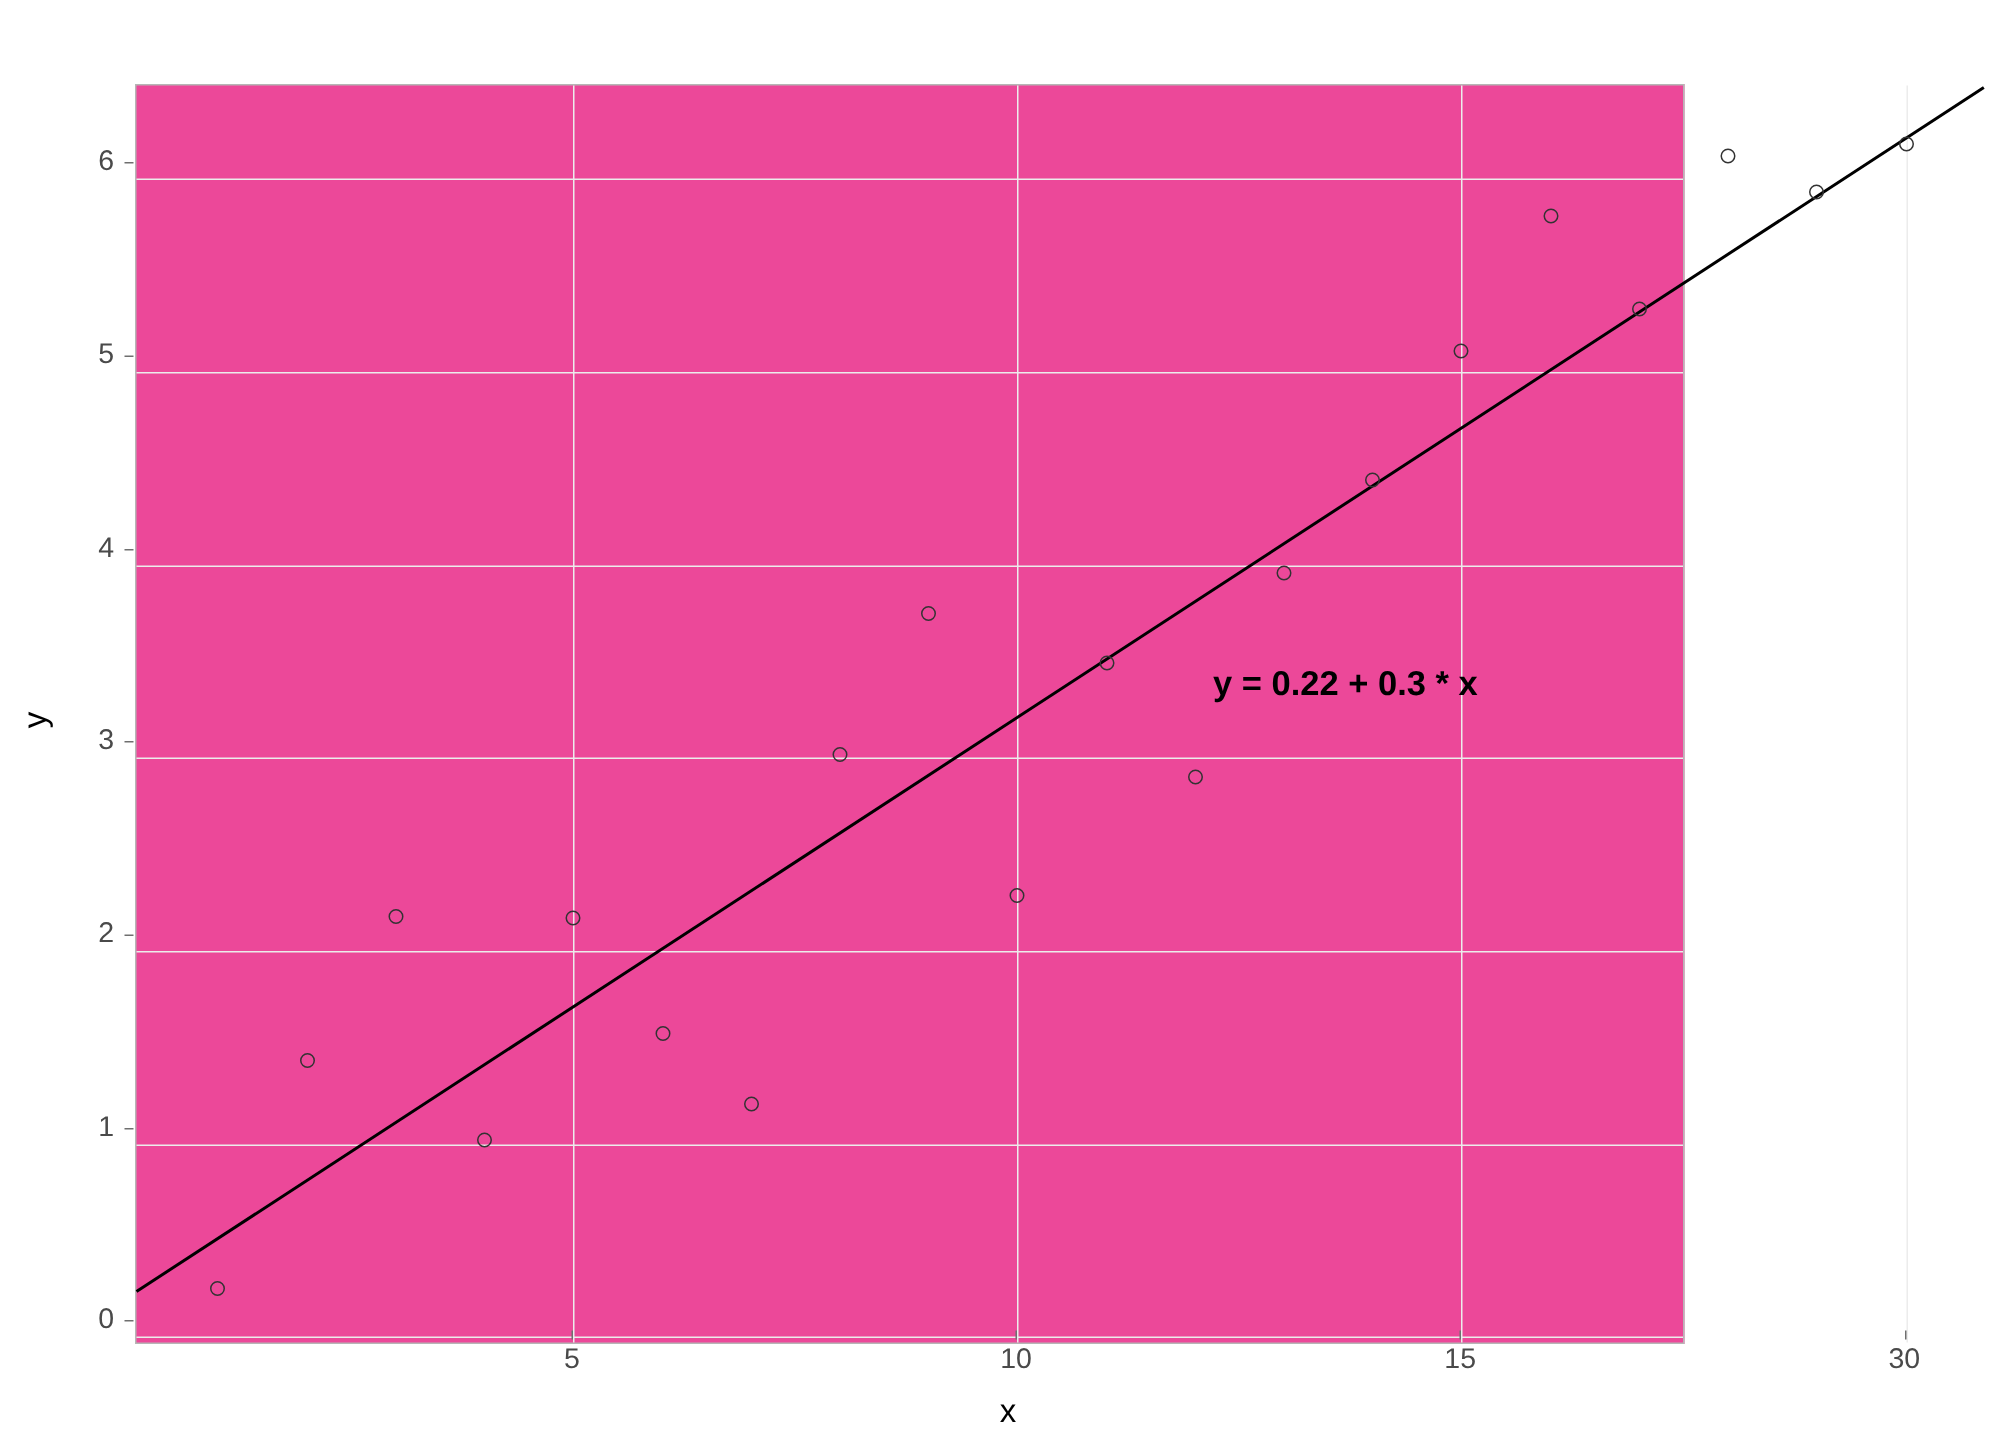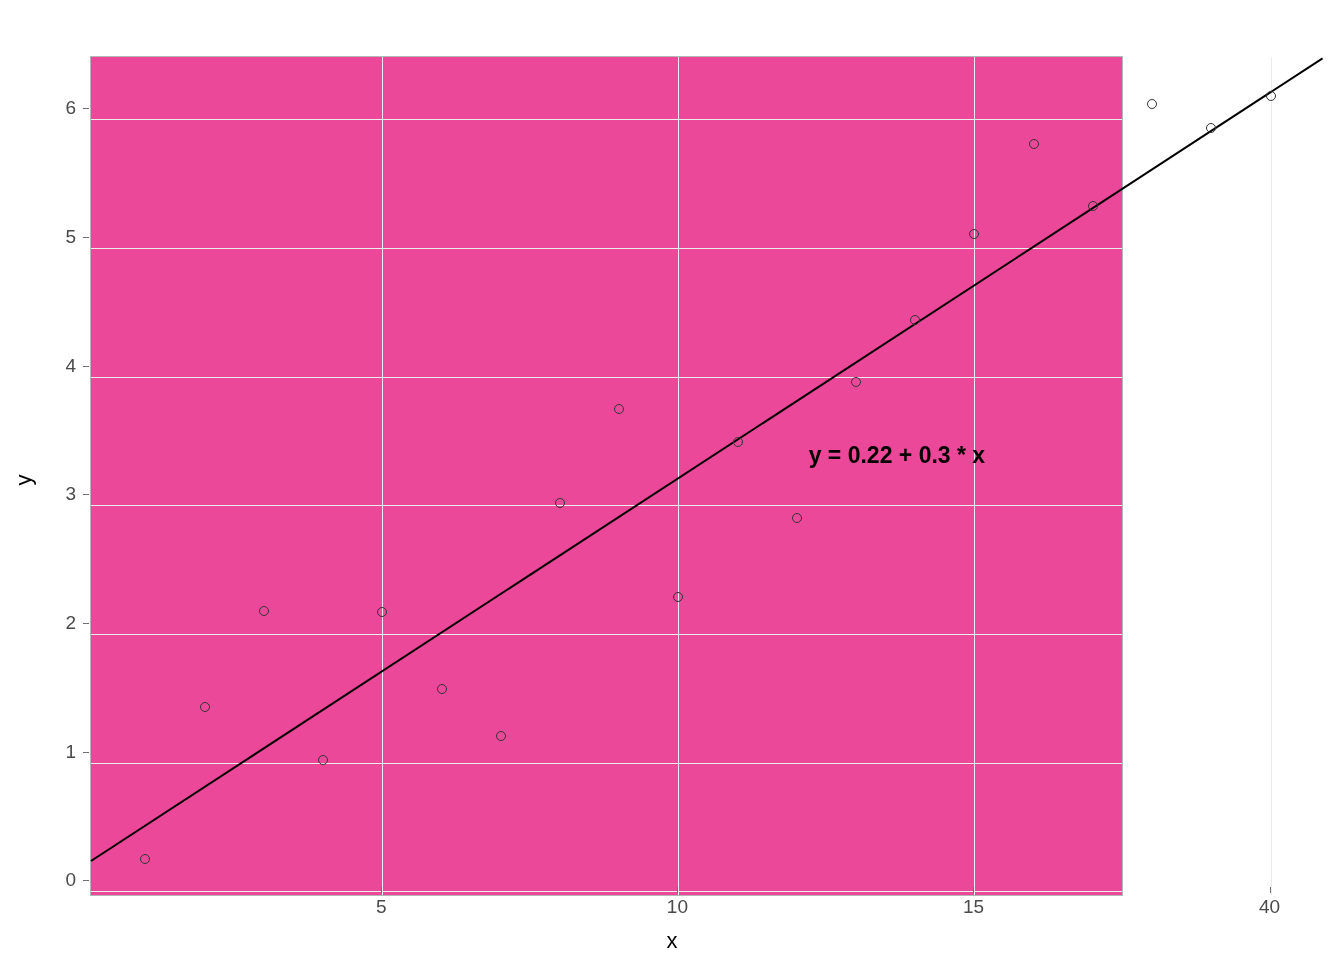--- a/index.html
+++ b/index.html
@@ -122,21 +122,21 @@
 
   <div class="x-label">x</div>
   <div class="y-label">y</div>
 <div class="tick-mark-x" style="left: 381.328px;"></div>
     <div class="axis-tick-x" style="left: 381.328px;">5</div>
     <div class="tick-mark-x" style="left: 677.393px;"></div>
     <div class="axis-tick-x" style="left: 677.393px;">10</div>
     <div class="tick-mark-x" style="left: 973.459px;"></div>
     <div class="axis-tick-x" style="left: 973.459px;">15</div>
     <div class="tick-mark-x" style="left: 1269.52px;"></div>
-    <div class="axis-tick-x" style="left: 1269.52px;">40</div>
+    <div class="axis-tick-x" style="left: 1269.52px;">30</div>
     <div class="tick-mark-y" style="top: 880.211px;"></div>
     <div class="axis-tick-y" style="top: 880.211px;">0</div>
     <div class="tick-mark-y" style="top: 751.574px;"></div>
     <div class="axis-tick-y" style="top: 751.574px;">1</div>
     <div class="tick-mark-y" style="top: 622.937px;"></div>
     <div class="axis-tick-y" style="top: 622.937px;">2</div>
     <div class="tick-mark-y" style="top: 494.3px;"></div>
     <div class="axis-tick-y" style="top: 494.3px;">3</div>
     <div class="tick-mark-y" style="top: 365.663px;"></div>
     <div class="axis-tick-y" style="top: 365.663px;">4</div>

